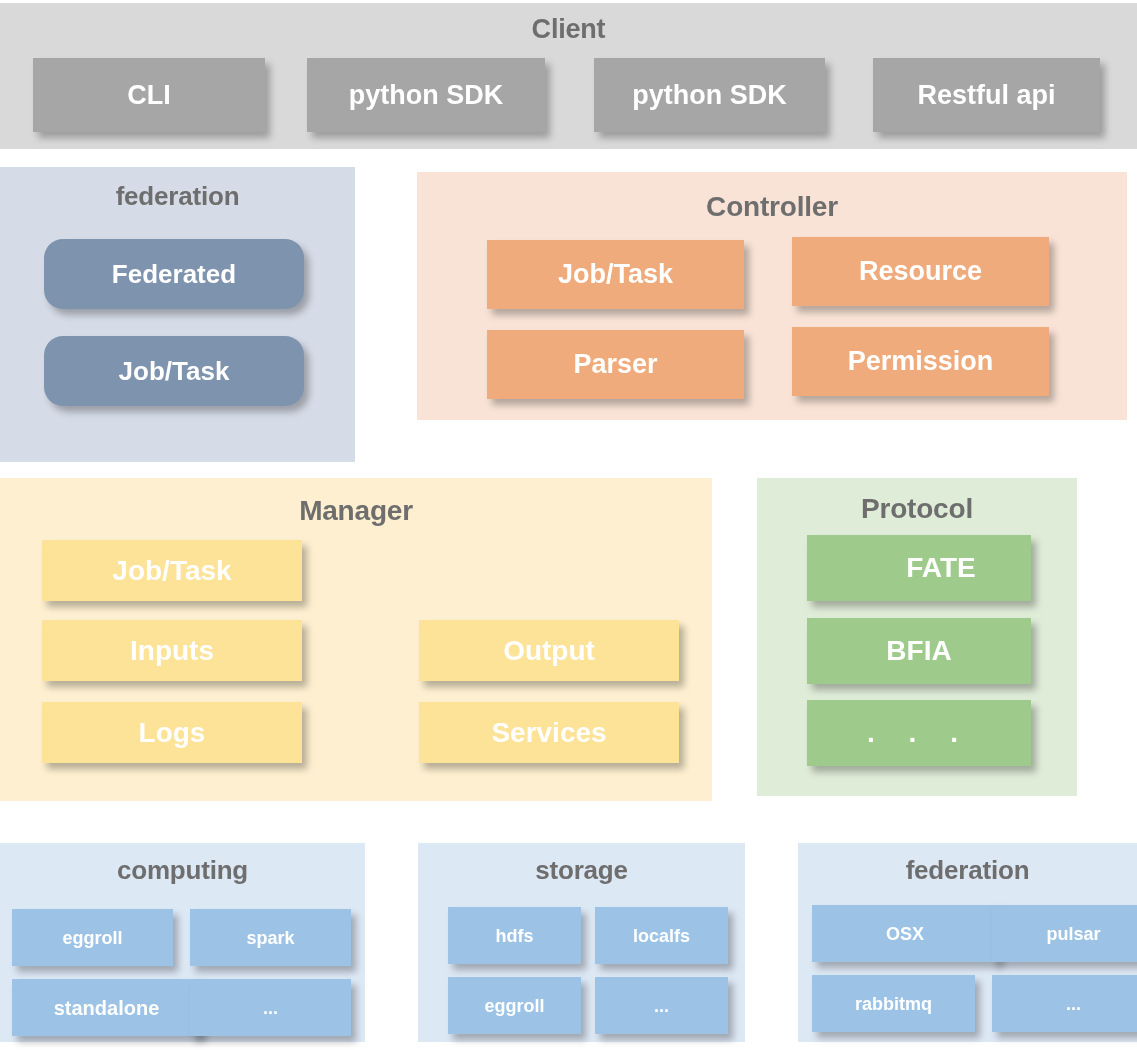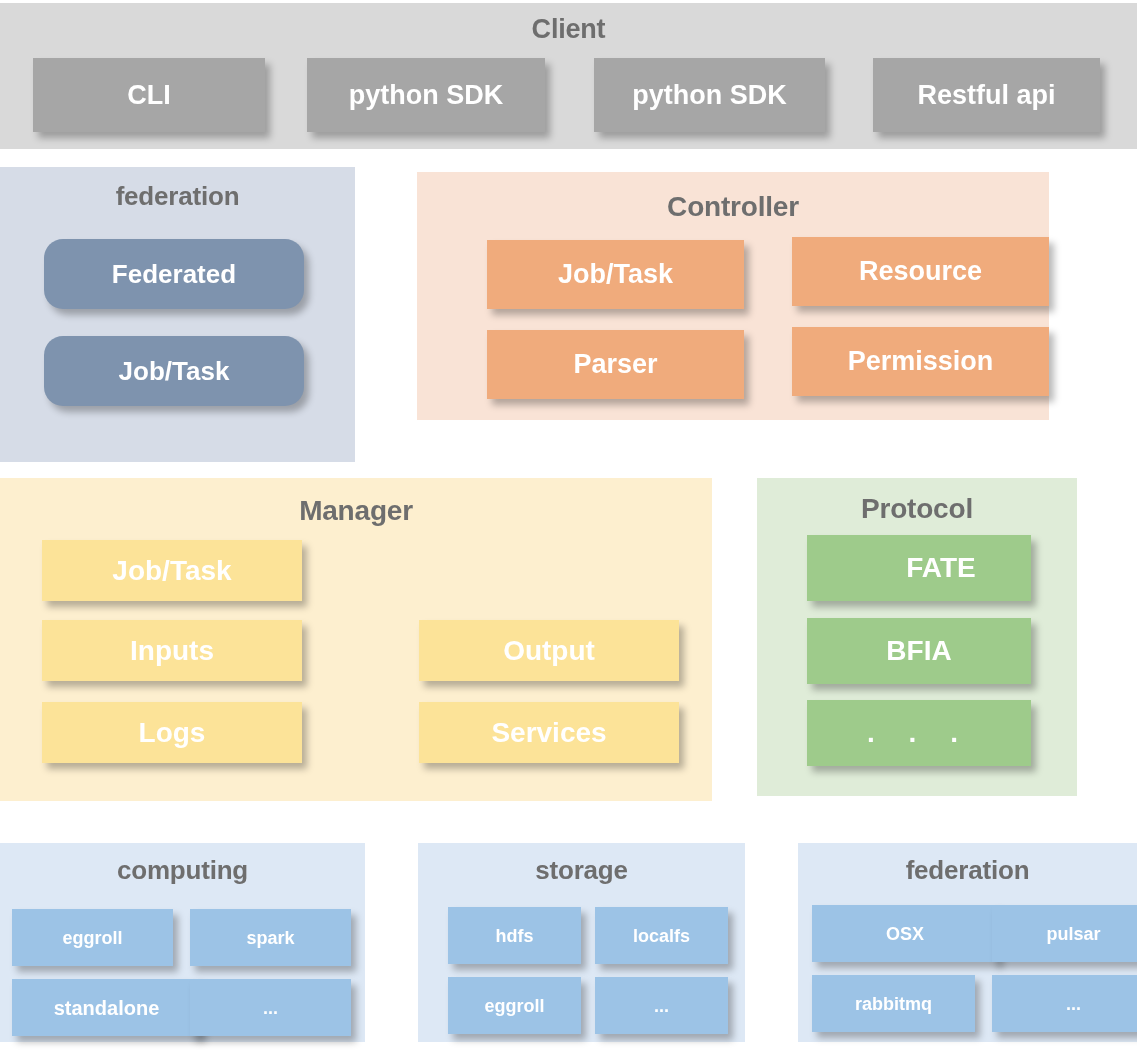--- a/index.html
+++ b/index.html
@@ -74,21 +74,21 @@
     left: 44px; width: 260px; height: 70px;
     background: #7e93ae;
     font-size: 26px;
     border-radius: 19px;
   }
   #scheduler-node-0 { top: 72px; }
   #scheduler-node-1 { top: 169px; }
 
   
   #controller-group {
-    left: 417px; top: 172px; width: 632px; height: 248px;
+    left: 417px; top: 172px; width: 710px; height: 248px;
     background: #f9e3d6;
   }
   #controller-group .group-title { top: 19px; font-size: 28px; }
   #controller-group .node {
     width: 257px; height: 69px;
     background: #f0ab7c;
     font-size: 27px;
   }
   #controller-node-0 { left: 70px;  top: 68px; }
   #controller-node-1 { left: 375px; top: 65px; }

